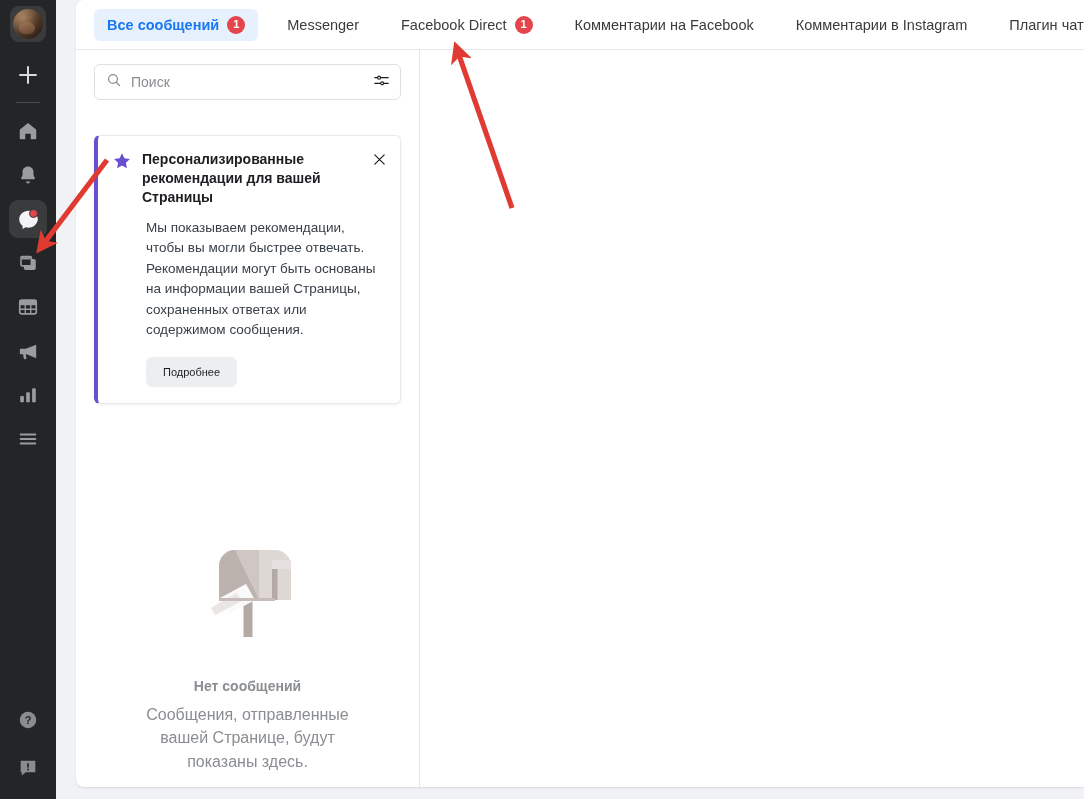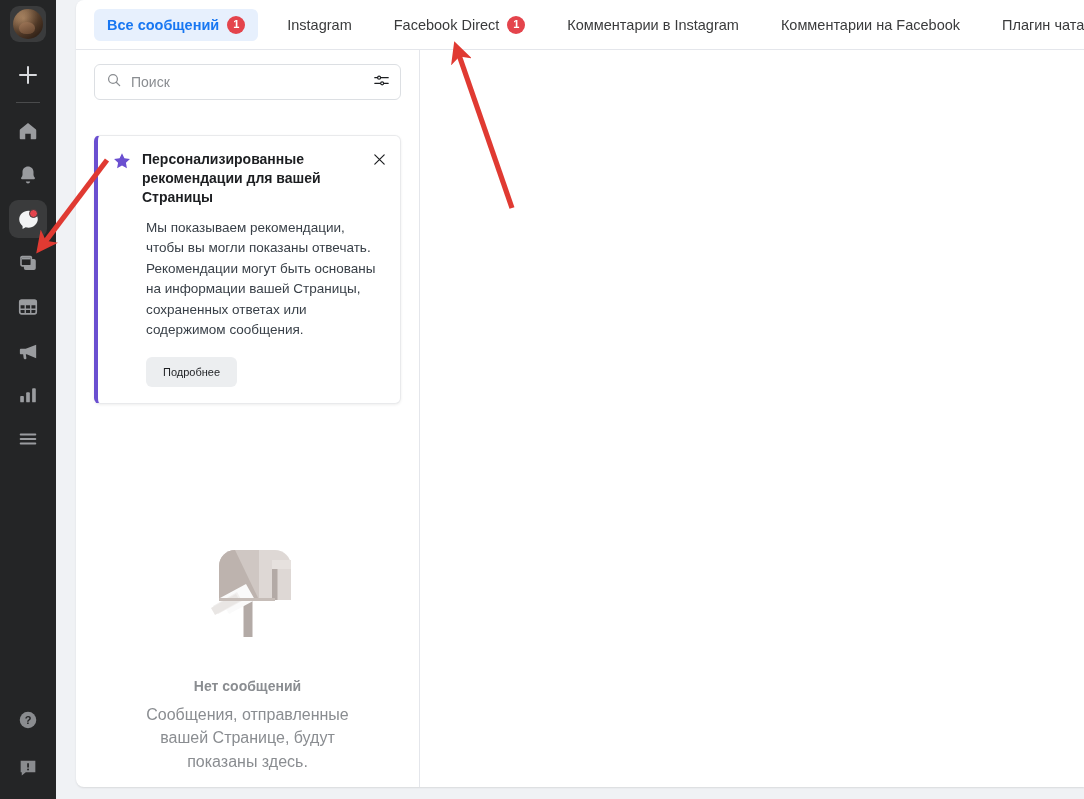--- a/index.html
+++ b/index.html
@@ -312,34 +312,34 @@
   <div class="panel">
 
     <div class="tabbar">
 
       <div class="tab active">
         <span>Все сообщений</span>
         <span class="tab-badge">1</span>
       </div>
 
       <div class="tab">
-        <span>Instagram</span>
+        <span>Messenger</span>
       </div>
 
       <div class="tab">
         <span>Facebook Direct</span>
         <span class="tab-badge">1</span>
       </div>
 
       <div class="tab">
+        <span>Комментарии на Facebook</span>
+      </div>
+
+      <div class="tab">
         <span>Комментарии в Instagram</span>
-      </div>
-
-      <div class="tab">
-        <span>Комментарии на Facebook</span>
       </div>
 
       <div class="tab">
         <span>Плагин чата</span>
       </div>
     </div>
 
     <div class="body-split">
 
       <div class="list-col">
@@ -371,21 +371,21 @@
               </svg>
           </div>
           <div class="rec-head">
             <span style="flex:0 0 auto;margin-top:1px">
               <svg width="20" height="20" viewBox="0 0 24 24">
                 <path d="M12 2.6l2.9 6 6.6.9-4.8 4.6 1.2 6.5L12 17.5 6.1 20.6l1.2-6.5L2.5 9.5l6.6-.9z" fill="#6a4fd0"></path>
               </svg>
             </span>
             <div class="rec-title">Персонализированные рекомендации для вашей Страницы</div>
           </div>
-          <div class="rec-body">Мы показываем рекомендации, чтобы вы могли показаны отвечать. Рекомендации могут быть основаны на информации вашей Страницы, сохраненных ответах или содержимом сообщения.</div>
+          <div class="rec-body">Мы показываем рекомендации, чтобы вы могли быстрее отвечать. Рекомендации могут быть основаны на информации вашей Страницы, сохраненных ответах или содержимом сообщения.</div>
           <button class="rec-btn">Подробнее</button>
         </div>
 
         <div class="empty">
           <div>
             <svg width="124" height="124" viewBox="0 0 124 124">
 
               <rect x="57.5" y="73" width="9" height="42" fill="#b3aaa6"></rect>
 
               <path d="M33 44c0-8.8 7.2-16 16-16h40v50H33V44z" fill="#cfc7c3"></path>

